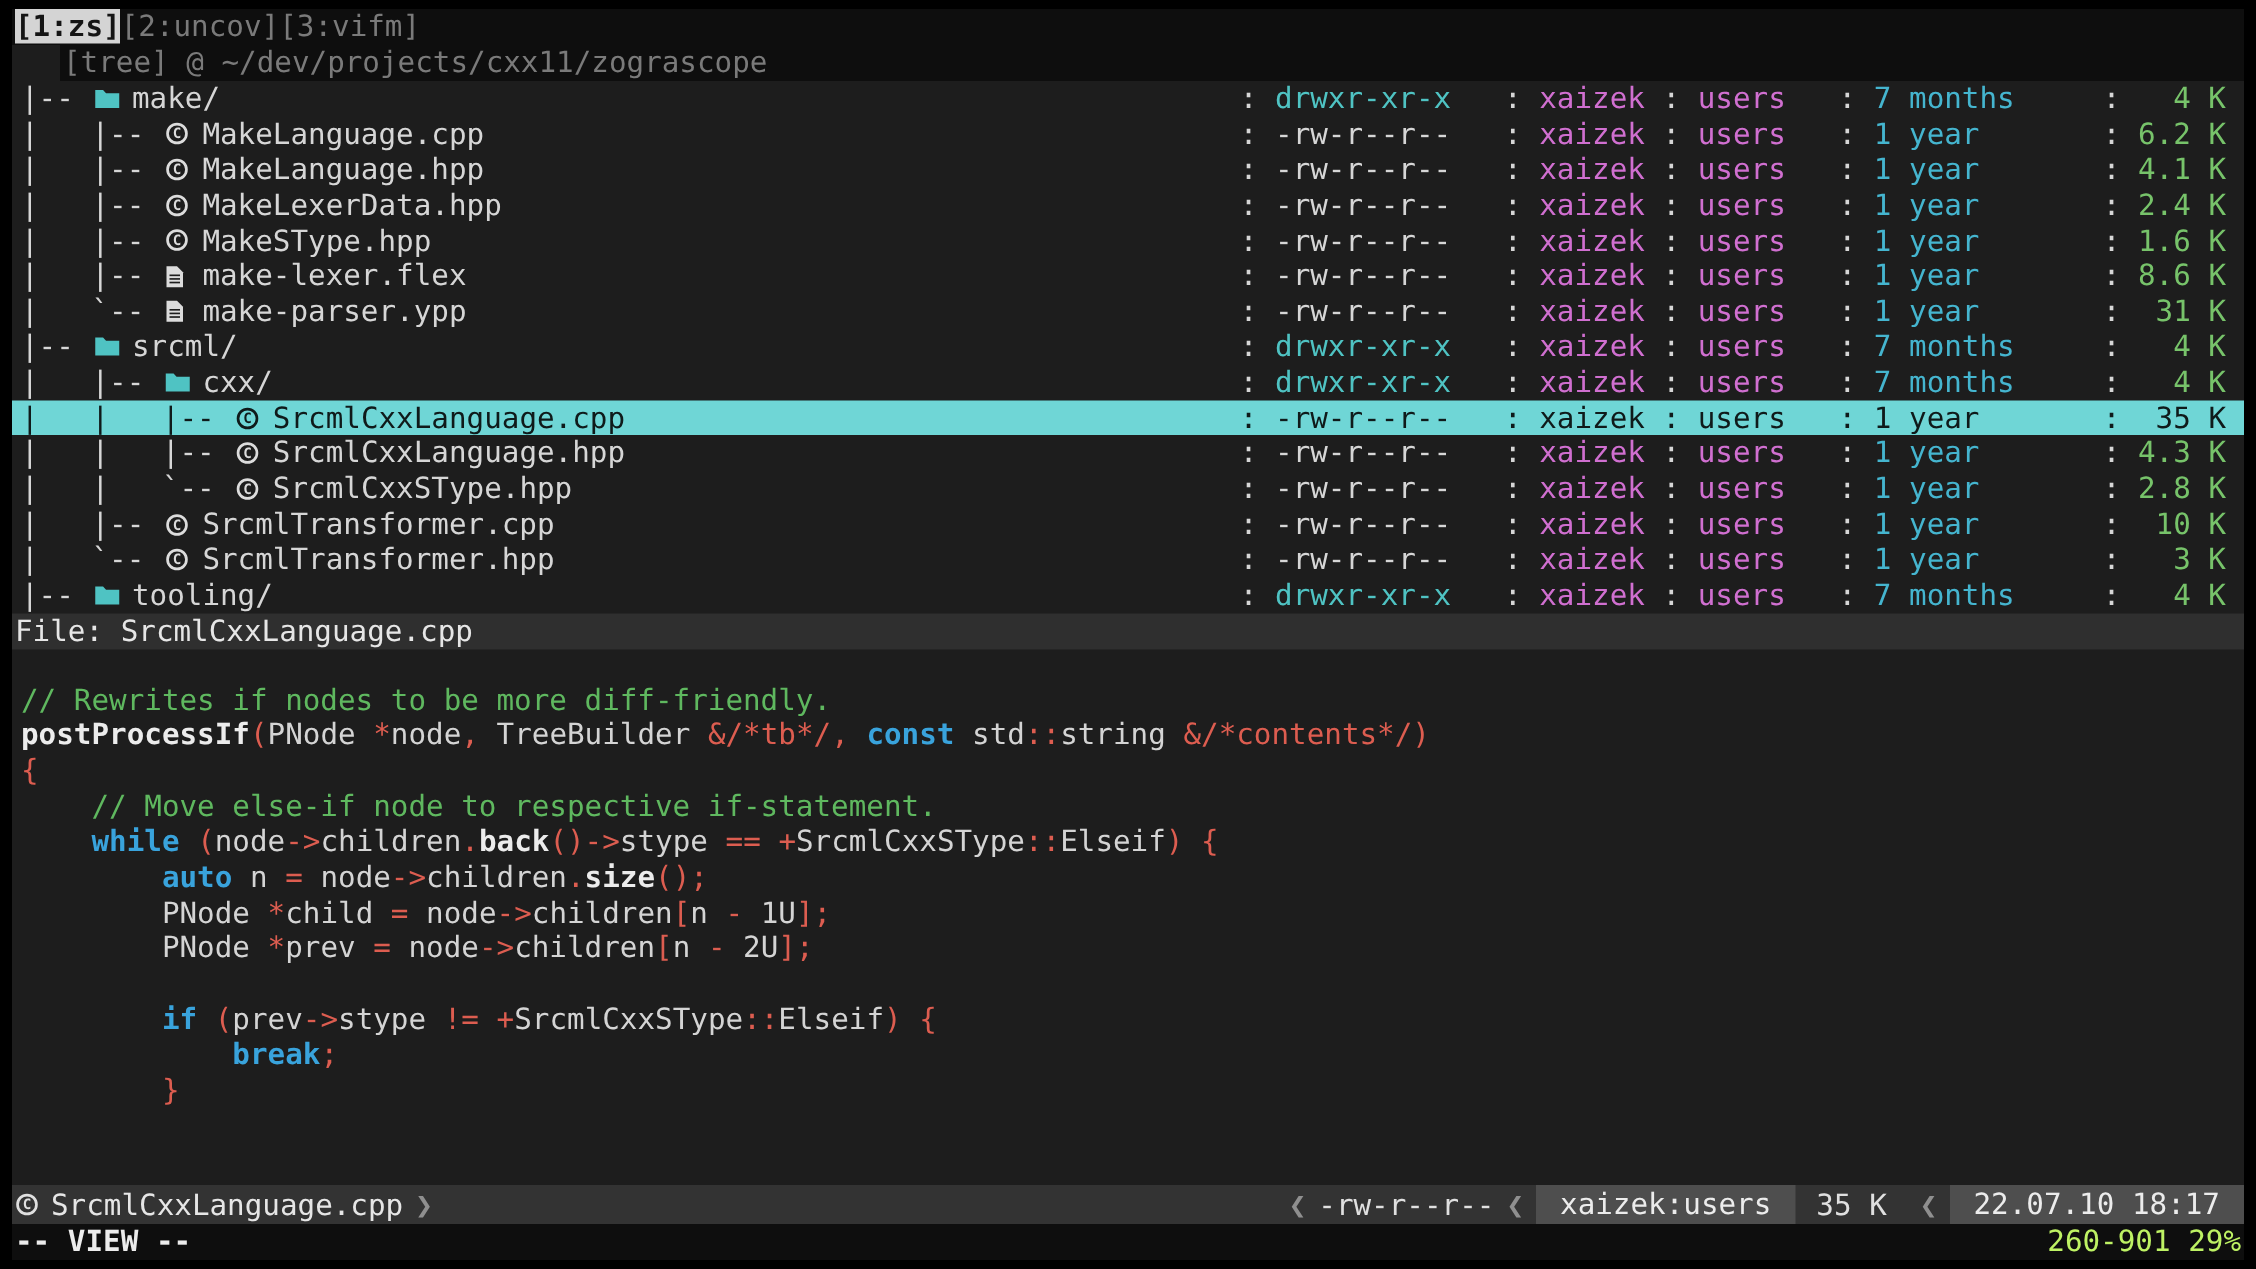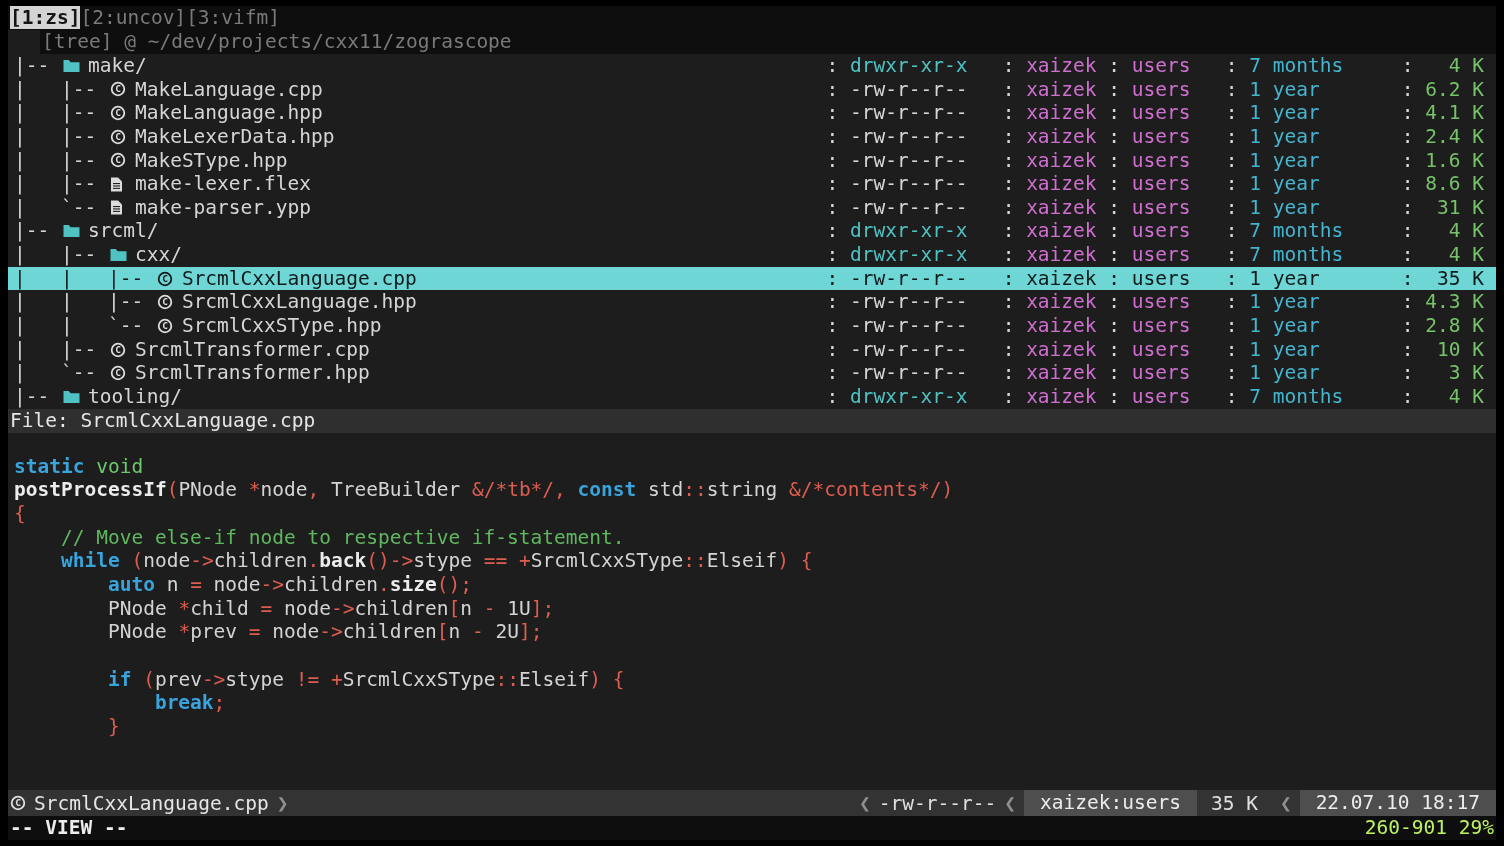--- a/index.html
+++ b/index.html
@@ -171,21 +171,21 @@
             <text x="8" y="11.3" text-anchor="middle" font-family="DejaVu Sans Mono, monospace" font-size="9.5" font-weight="bold" fill="currentColor">C</text>
           </svg></span><span class="fname">SrcmlTransformer.hpp</span><span class="spacer"></span><span class="cols"><span class="c-sep"> : </span><span class="c-perm">-rw-r--r--</span><span class="c-sep"> : </span><span class="c-user">xaizek</span><span class="c-sep"> : </span><span class="c-group">users</span><span class="c-sep"> : </span><span class="c-time">1 year</span><span class="c-sep"> : </span><span class="c-size">3 K</span></span></div>
       <div class="frow"><span class="tree">|-- </span><span class="ficon folder"><svg width="17" height="14" viewBox="0 0 17 14">
             <path fill="currentColor" d="M0.5 1 h5.2 l2 2.2 h8.8 v9.8 h-16 z"></path>
           </svg></span><span class="fname">tooling/</span><span class="spacer"></span><span class="cols"><span class="c-sep"> : </span><span class="c-perm dir">drwxr-xr-x</span><span class="c-sep"> : </span><span class="c-user">xaizek</span><span class="c-sep"> : </span><span class="c-group">users</span><span class="c-sep"> : </span><span class="c-time">7 months</span><span class="c-sep"> : </span><span class="c-size">4 K</span></span></div>
     </div>
 
   <div class="ptitle">File: SrcmlCxxLanguage.cpp</div>
 
   <div class="code" id="code">
-      <div class="cline"><span class="k">static</span><span class="p"> </span><span class="t">void</span></div>
+      <div class="cline"><span class="c">// Rewrites if nodes to be more diff-friendly.</span></div>
       <div class="cline"><span class="f">postProcessIf</span><span class="o">(</span><span class="p">PNode </span><span class="o">*</span><span class="p">node</span><span class="o">,</span><span class="p"> TreeBuilder </span><span class="o">&amp;/*tb*/,</span><span class="p"> </span><span class="k">const</span><span class="p"> std</span><span class="o">::</span><span class="p">string </span><span class="o">&amp;/*contents*/)</span></div>
       <div class="cline"><span class="o">{</span></div>
       <div class="cline"><span class="c">    // Move else-if node to respective if-statement.</span></div>
       <div class="cline"><span class="p">    </span><span class="k">while</span><span class="p"> </span><span class="o">(</span><span class="p">node</span><span class="o">-&gt;</span><span class="p">children</span><span class="o">.</span><span class="f">back</span><span class="o">()-&gt;</span><span class="p">stype </span><span class="o">==</span><span class="p"> </span><span class="o">+</span><span class="p">SrcmlCxxSType</span><span class="o">::</span><span class="p">Elseif</span><span class="o">) {</span></div>
       <div class="cline"><span class="p">        </span><span class="k">auto</span><span class="p"> n </span><span class="o">=</span><span class="p"> node</span><span class="o">-&gt;</span><span class="p">children</span><span class="o">.</span><span class="f">size</span><span class="o">();</span></div>
       <div class="cline"><span class="p">        PNode </span><span class="o">*</span><span class="p">child </span><span class="o">=</span><span class="p"> node</span><span class="o">-&gt;</span><span class="p">children</span><span class="o">[</span><span class="p">n </span><span class="o">-</span><span class="p"> 1U</span><span class="o">];</span></div>
       <div class="cline"><span class="p">        PNode </span><span class="o">*</span><span class="p">prev </span><span class="o">=</span><span class="p"> node</span><span class="o">-&gt;</span><span class="p">children</span><span class="o">[</span><span class="p">n </span><span class="o">-</span><span class="p"> 2U</span><span class="o">];</span></div>
       <div class="cline"></div>
       <div class="cline"><span class="p">        </span><span class="k">if</span><span class="p"> </span><span class="o">(</span><span class="p">prev</span><span class="o">-&gt;</span><span class="p">stype </span><span class="o">!=</span><span class="p"> </span><span class="o">+</span><span class="p">SrcmlCxxSType</span><span class="o">::</span><span class="p">Elseif</span><span class="o">) {</span></div>
       <div class="cline"><span class="p">            </span><span class="k">break</span><span class="o">;</span></div>

